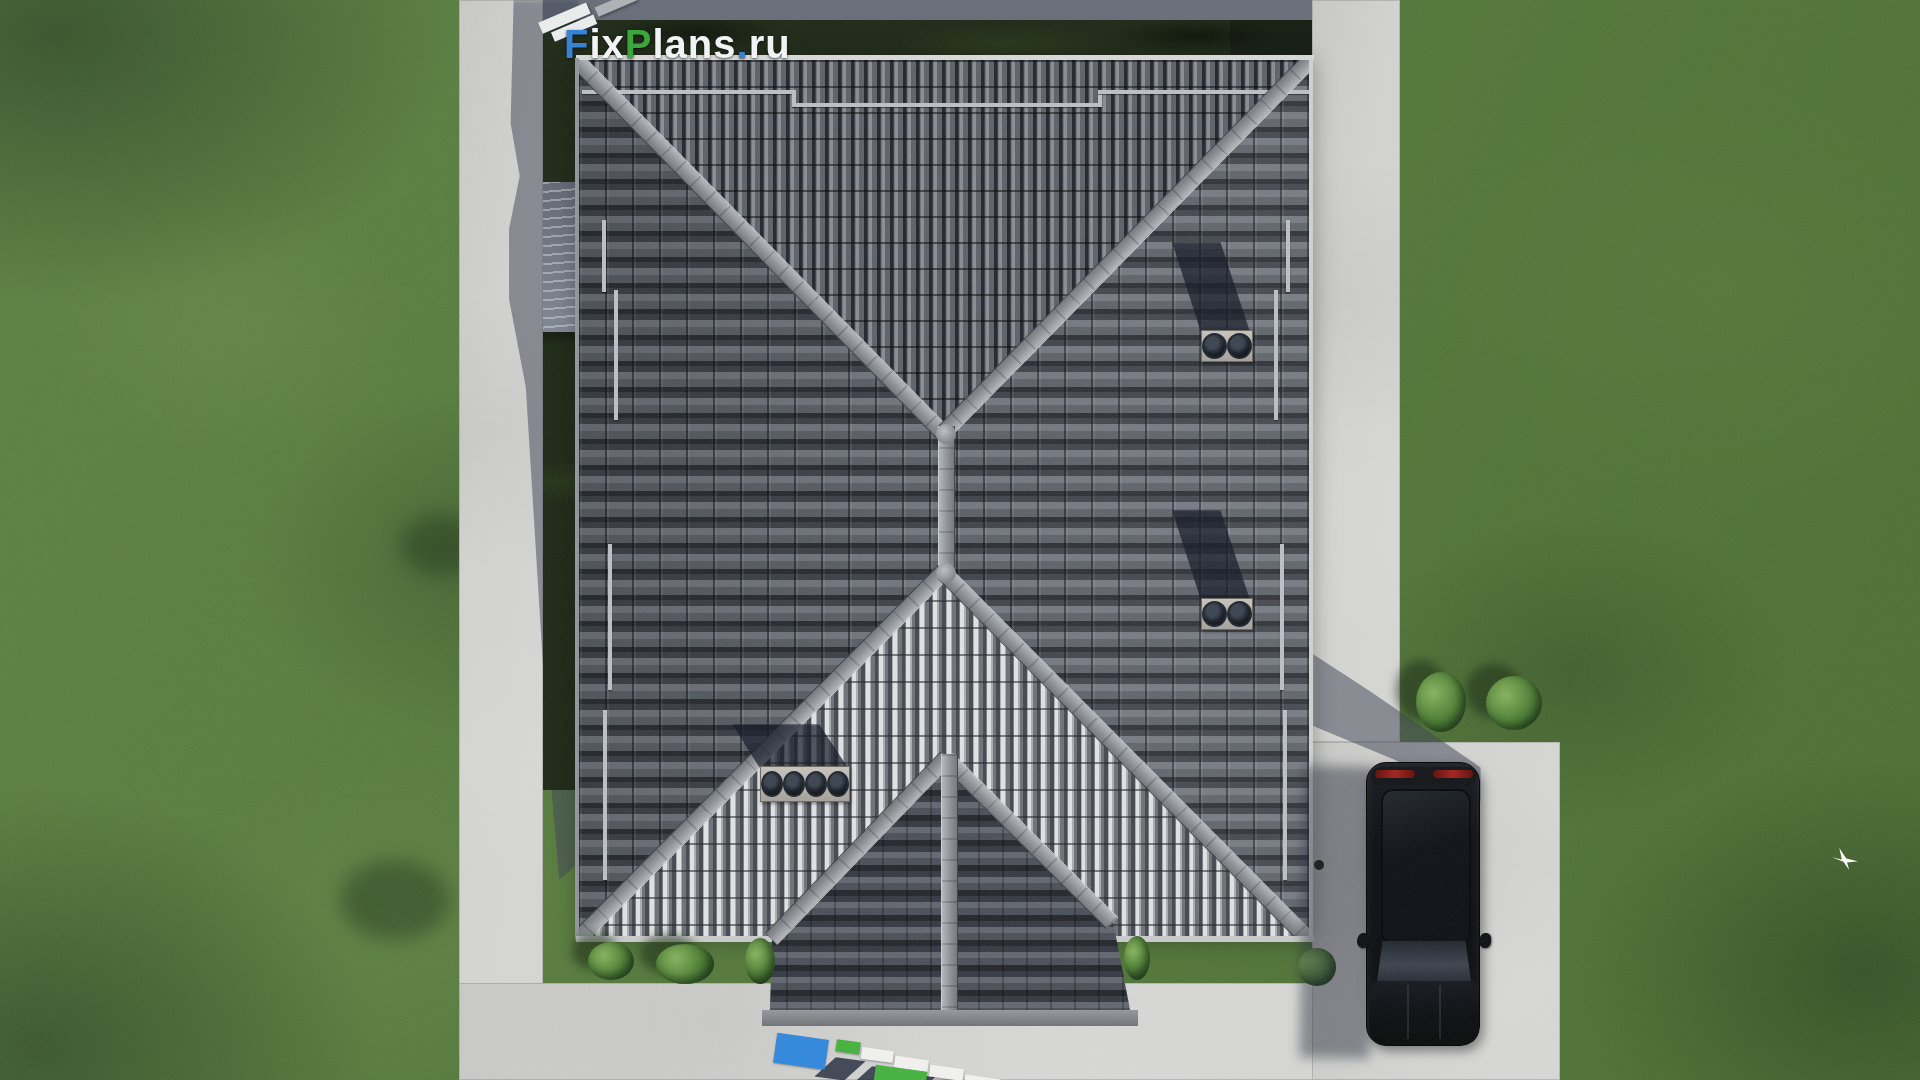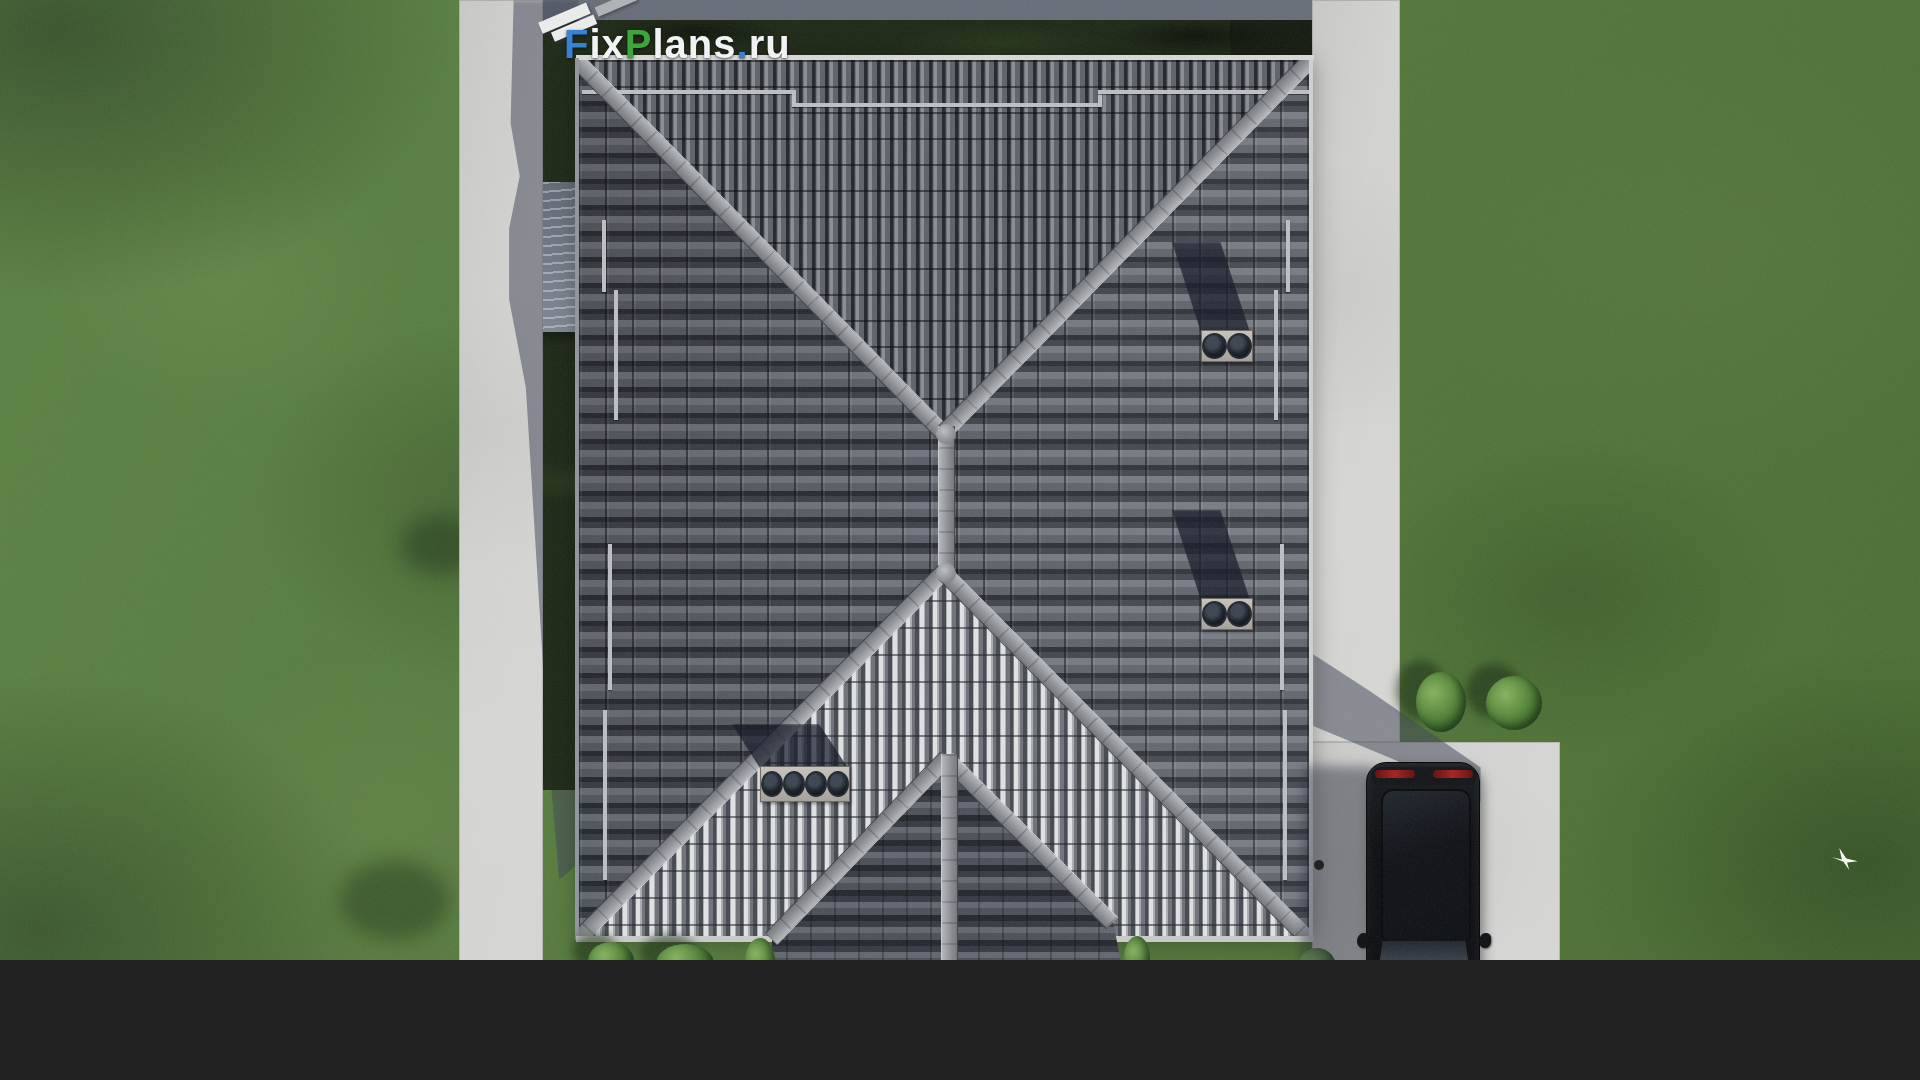--- a/index.html
+++ b/index.html
@@ -1,16 +1,16 @@
 <!DOCTYPE html>
 <html><head>
 <meta charset="utf-8">
 <style>
   html,body{margin:0;padding:0;background:#222;}
-  .stage{position:relative;width:1920px;height:960px;overflow:hidden;
+  .stage{position:relative;width:1920px;height:1080px;overflow:hidden;
          font-family:"Liberation Sans",sans-serif;text-align:center;}
   .abs{position:absolute;}
 
   
   .grass{inset:0;background-color:#527a37;background-image:
     linear-gradient(115deg, rgba(255,255,255,.05), rgba(0,0,0,.10)),
     radial-gradient(620px 420px at 3% 3%, rgba(16,34,12,.55), transparent 65%),
     radial-gradient(520px 400px at 2% 97%, rgba(20,40,15,.5), transparent 65%),
     radial-gradient(420px 300px at 26% 52%, rgba(30,52,22,.35), transparent 60%),
     radial-gradient(380px 280px at 21% 85%, rgba(112,142,74,.30), transparent 60%),

